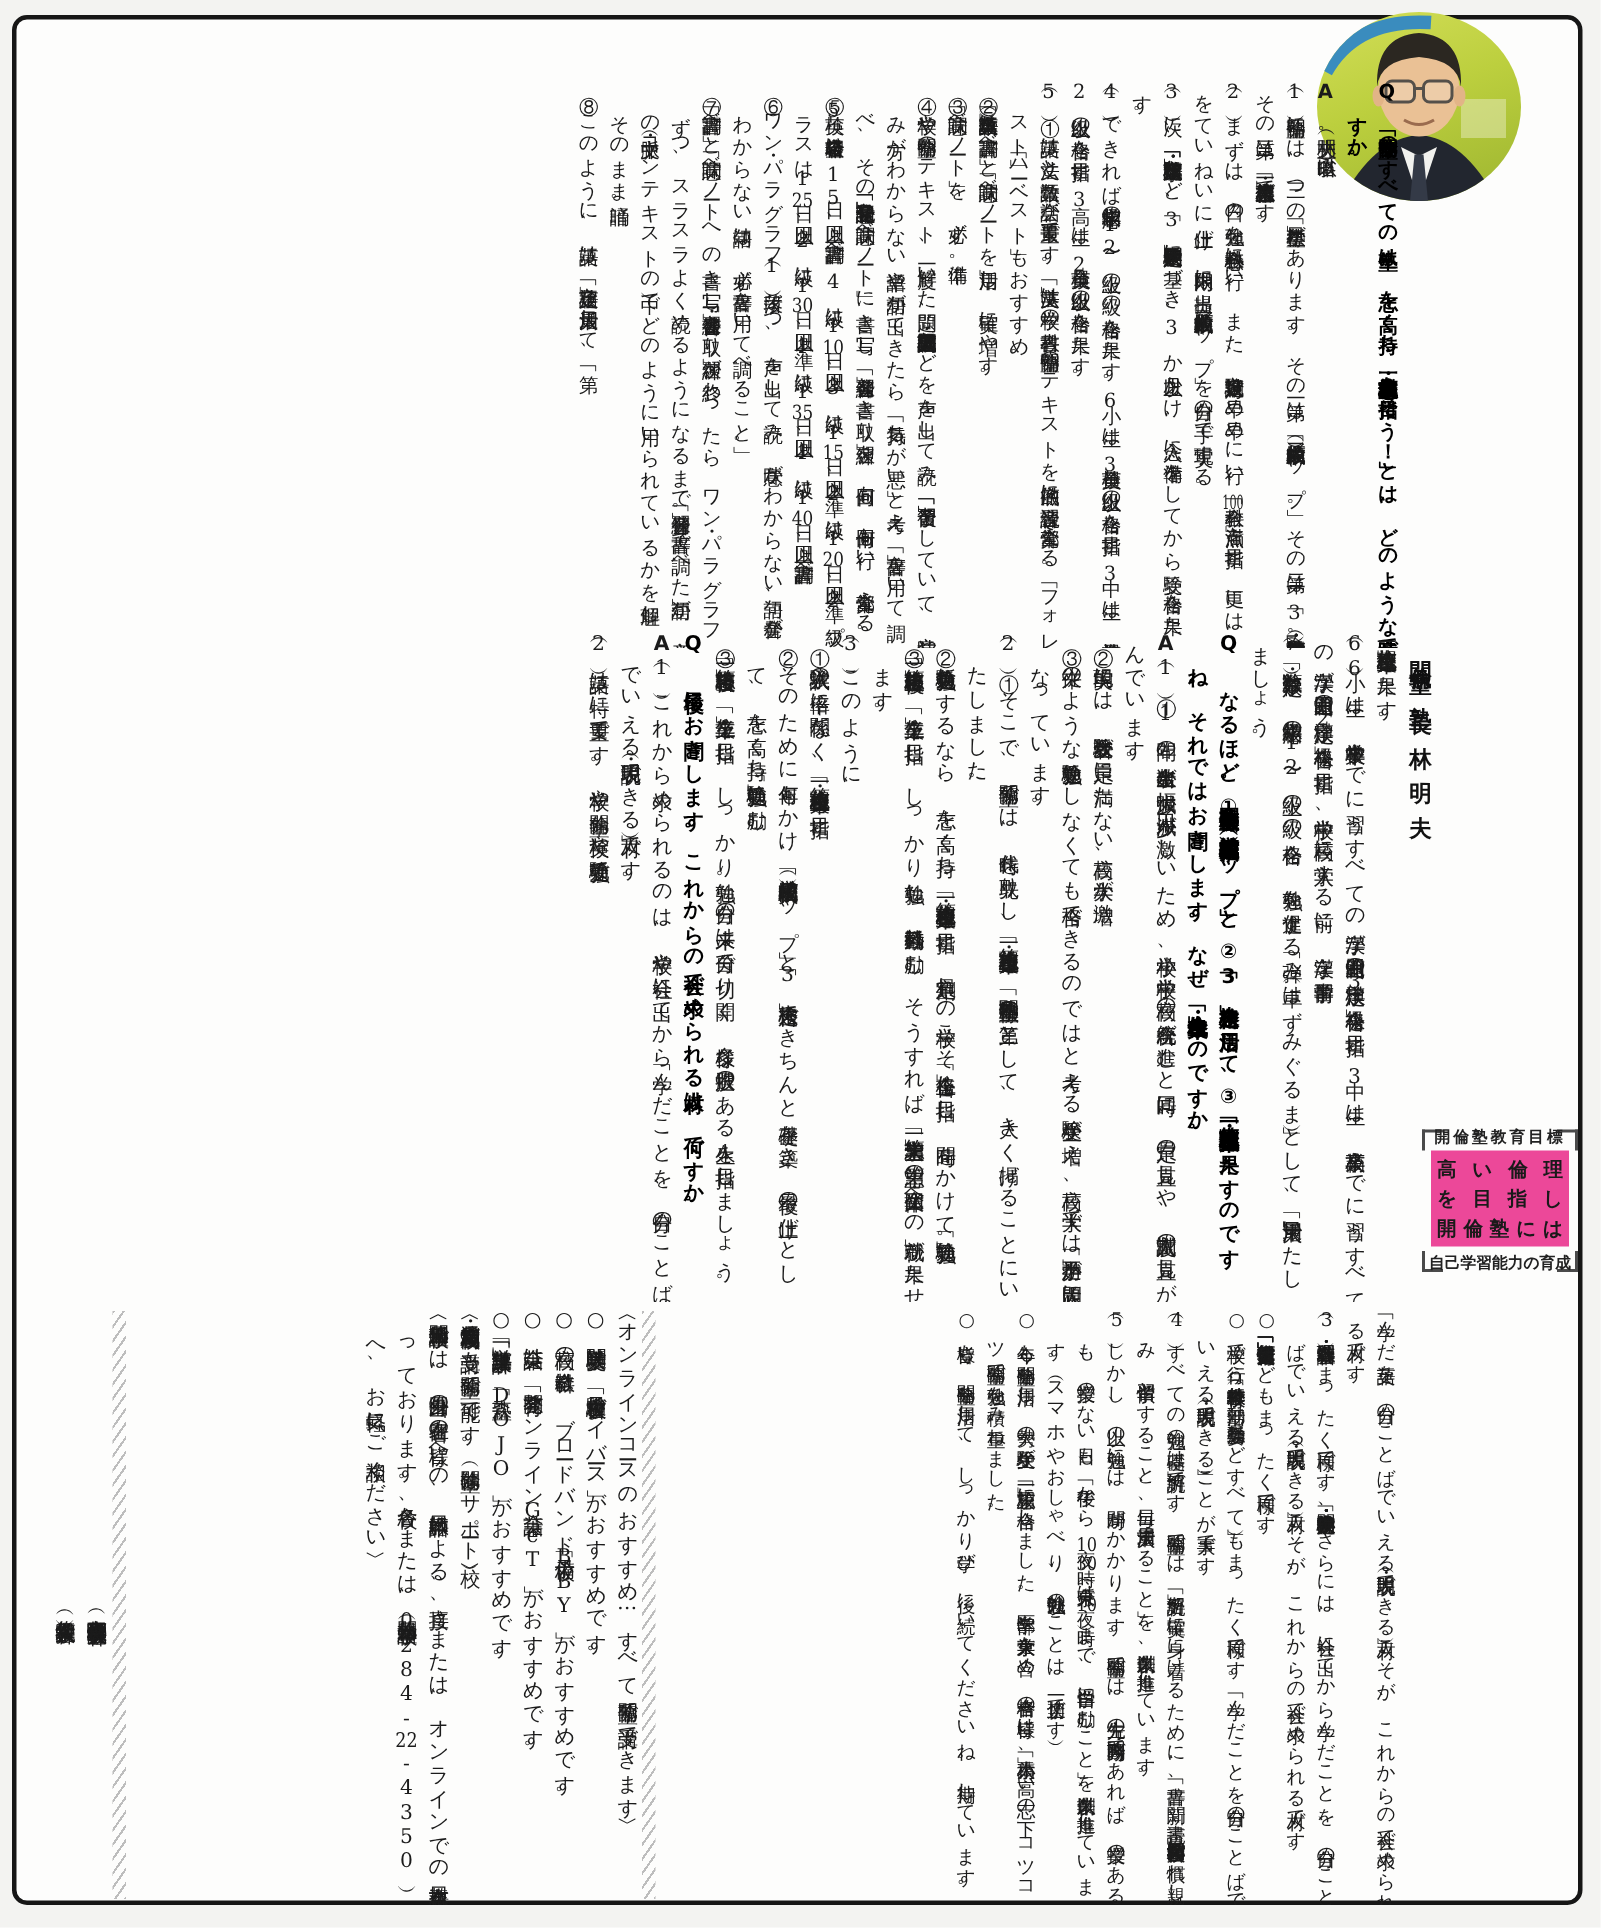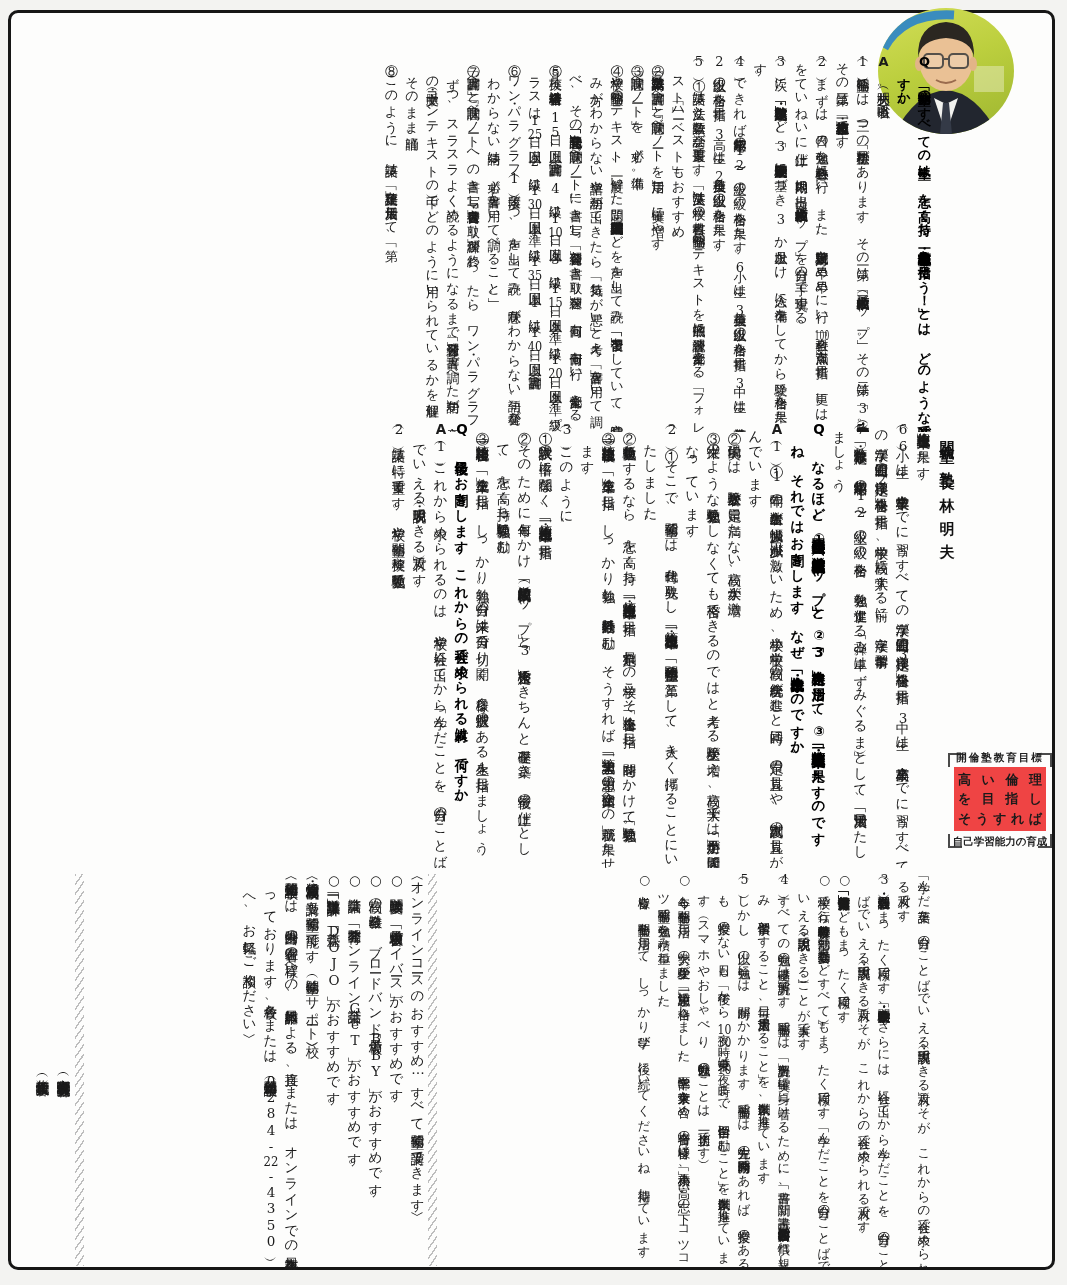--- a/index.html
+++ b/index.html
@@ -40,21 +40,21 @@
   
   #goals{position:absolute;left:948px;top:753px;width:104px;height:95px;
          font-family:Liberation Sans, sans-serif;}
   .gb-corner{position:absolute;width:12px;height:12px;}
   .gb-tl{left:0;top:0;border-top:2px solid #4a4a4a;border-left:2px solid #4a4a4a;}
   .gb-tr{right:0;top:0;border-top:2px solid #4a4a4a;border-right:2px solid #4a4a4a;}
   .gb-bl{left:0;bottom:0;border-bottom:2px solid #4a4a4a;border-left:2px solid #4a4a4a;}
   .gb-br{right:0;bottom:0;border-bottom:2px solid #4a4a4a;border-right:2px solid #4a4a4a;}
   .gb-header{position:absolute;top:-2px;left:0;right:0;text-align:center;
              font-size:10.5px;font-weight:700;letter-spacing:2px;color:#222;}
-  .gb-panel{position:absolute;left:6px;right:6px;top:14px;bottom:17px;background:#ef4444;
+  .gb-panel{position:absolute;left:6px;right:6px;top:14px;bottom:17px;background:#ec4899;
             display:flex;flex-direction:column;justify-content:space-evenly;padding:2px 4px;box-sizing:border-box;}
   .gb-line{font-size:13px;font-weight:700;color:#1a1a1a;text-align:justify;text-align-last:justify;}
   .gb-footer{position:absolute;bottom:-1px;left:0;right:0;text-align:center;
              font-size:10.5px;font-weight:700;color:#222;}
 </style>
 </head>
 <body>
 
 <div class="frame"></div>
 
@@ -85,21 +85,21 @@
 
 <div id="goals">
   <span class="gb-corner gb-tl"></span>
   <span class="gb-corner gb-tr"></span>
   <span class="gb-corner gb-bl"></span>
   <span class="gb-corner gb-br"></span>
   <div class="gb-header">開倫塾教育目標</div>
   <div class="gb-panel">
     <div class="gb-line">高い倫理</div>
     <div class="gb-line">を目指し</div>
-    <div class="gb-line">そうすれば</div>
+    <div class="gb-line">開倫塾には</div>
   </div>
   <div class="gb-footer">自己学習能力の育成</div>
 </div>
 
 <div id="band1" class="vblock band">
     <p class="para q hang">Q　「開倫塾のすべての塾生は、志を高く持ち、第一志望校上位合格・上位卒業を目指そう！」とは、どのような意味ですか。</p>
     <p class="para hang"><span class="alabel">A</span>　（林明夫。以下省略）</p>
     <p class="para">（1）開倫塾には、三つの「塾生目標」があります。その第一は、「学校成績（校内順位）大幅アップ」。その第二は、「3大検定（英語検定・漢字検定・算数・数学検定）合格」。その第三は、「第一志望校上位合格・上位卒業」です。</p>
     <p class="para">（2）まずは、日々の勉強を全教科熱心に行い、また、定期試験対策を早め早めに行い、「全教科<span class="tcy">100</span>点満点」を目指す。更には、提出物をていねいに仕上げ、期限内に提出。「学校成績（校内順位）大幅アップ」を自分の手で実現する。</p>
     <p class="para">（3）次に、「英語検定」・「漢字検定」・「算数・数学検定」など、「3大検定個人別年間受験予定表」に基づき、3か月以上かけ、入念に準備をしてから受験、合格を果たす。</p>

